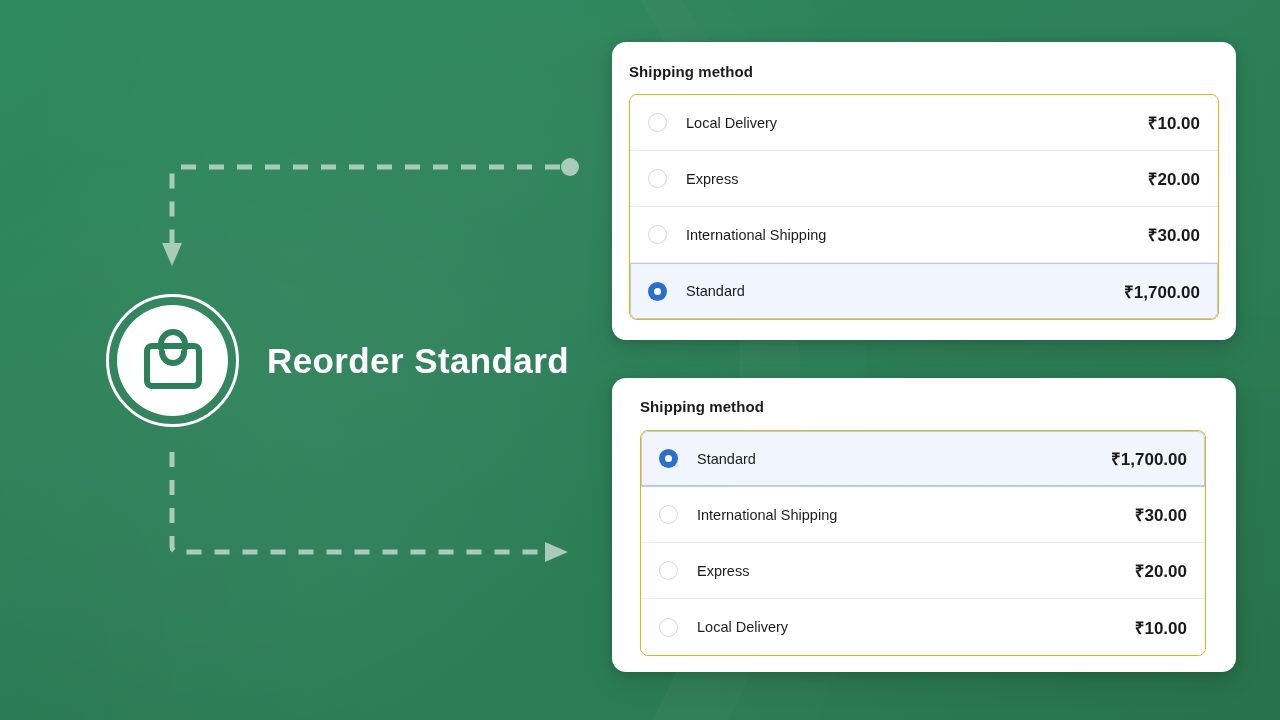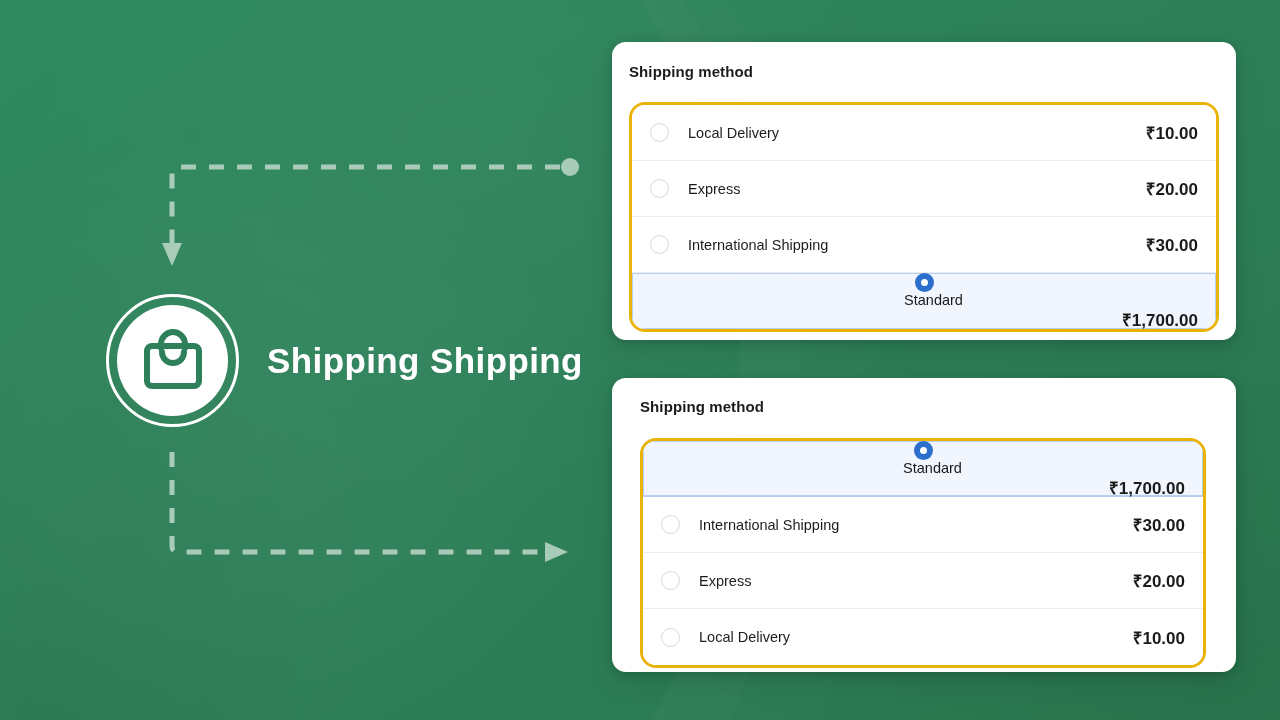--- a/index.html
+++ b/index.html
@@ -107,45 +107,43 @@
     font-size: 15px;
     font-weight: 700;
     color: #1a1a1a;
     letter-spacing: 0.1px;
   }
   #card-top .card-title    { position: absolute; left: 17px; top: 21px; }
   #card-bottom .card-title { position: absolute; left: 28px; top: 20px; }
 
   .method-list {
     position: absolute;
-    border: 3px solid #eab308;
-    border-radius: 16px;
+    border: 1px solid #eab308;
+    border-radius: 8px;
     overflow: hidden;
     background: #ffffff;
-    margin-top: 8px;
   }
   #card-top .method-list    { left: 17px; top: 52px;  width: 590px; }
   #card-bottom .method-list { left: 28px; top: 52px;  width: 566px; }
 
   .method-row {
     display: flex;
     align-items: center;
     padding: 0 18px;
     height: 56px;
     border-bottom: 1px solid #ededed;
     background: #ffffff;
     position: relative;
   }
   .method-row:last-child { border-bottom: none; }
 
   .method-row.selected {
     background: #f1f5fe;
     box-shadow: inset 0 0 0 1px #b7cdf0;
     border-bottom-color: #b7cdf0;
-    flex-direction: column;
   }
   
   .method-row.selected.at-bottom { border-radius: 0 0 7px 7px; }
   .method-row.selected.at-top    { border-radius: 7px 7px 0 0; }
 
   .radio {
     width: 19px;
     height: 19px;
     border-radius: 50%;
     border: 1.5px solid #d6d8da;
@@ -209,21 +207,21 @@
         <svg width="74" height="74" viewBox="0 0 74 74">
 
           <rect x="11" y="22" width="52" height="40" rx="5" fill="none" stroke="#2d8059" stroke-width="6"></rect>
 
           <path d="M 25 24 L 25 20 A 12 12 0 0 1 49 20 L 49 24" fill="none" stroke="#2d8059" stroke-width="6" stroke-linecap="round"></path>
 
           <path d="M 26 28 A 11 11 0 0 0 48 28" fill="none" stroke="#2d8059" stroke-width="6" stroke-linecap="round"></path>
         </svg>
       </div>
     </div>
-    <div class="hero-title">Shipping Shipping</div>
+    <div class="hero-title">Reorder Standard</div>
   </div>
 
   <div class="card" id="card-top">
     <div class="card-title">Shipping method</div>
     <div class="method-list">
       <div class="method-row">
         <span class="radio"></span>
         <span class="method-label">Local Delivery</span>
         <span class="method-price">₹10.00</span>
       </div>

